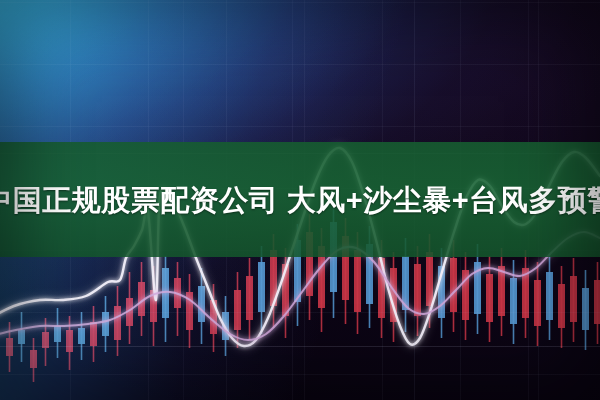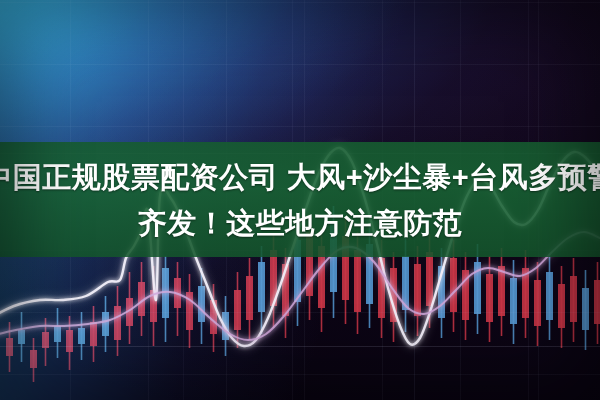--- a/index.html
+++ b/index.html
@@ -223,17 +223,16 @@
   <div id="vline-b"></div>
   <div id="vline-c"></div>
   <div id="vline-d"></div>
 
   <div class="layer" id="blue-glow"></div>
   <div class="layer" id="blue-glow2"></div>
 
   <div id="band"></div>
   <div id="band-text">
     <div class="headline">中国正规股票配资公司 大风+沙尘暴+台风多预警</div>
-    <div class="headline">齐发！这些地方注意防范</div>
   </div>
 
   <div class="layer" id="vignette"></div>
 </div>
 
 </body></html>

